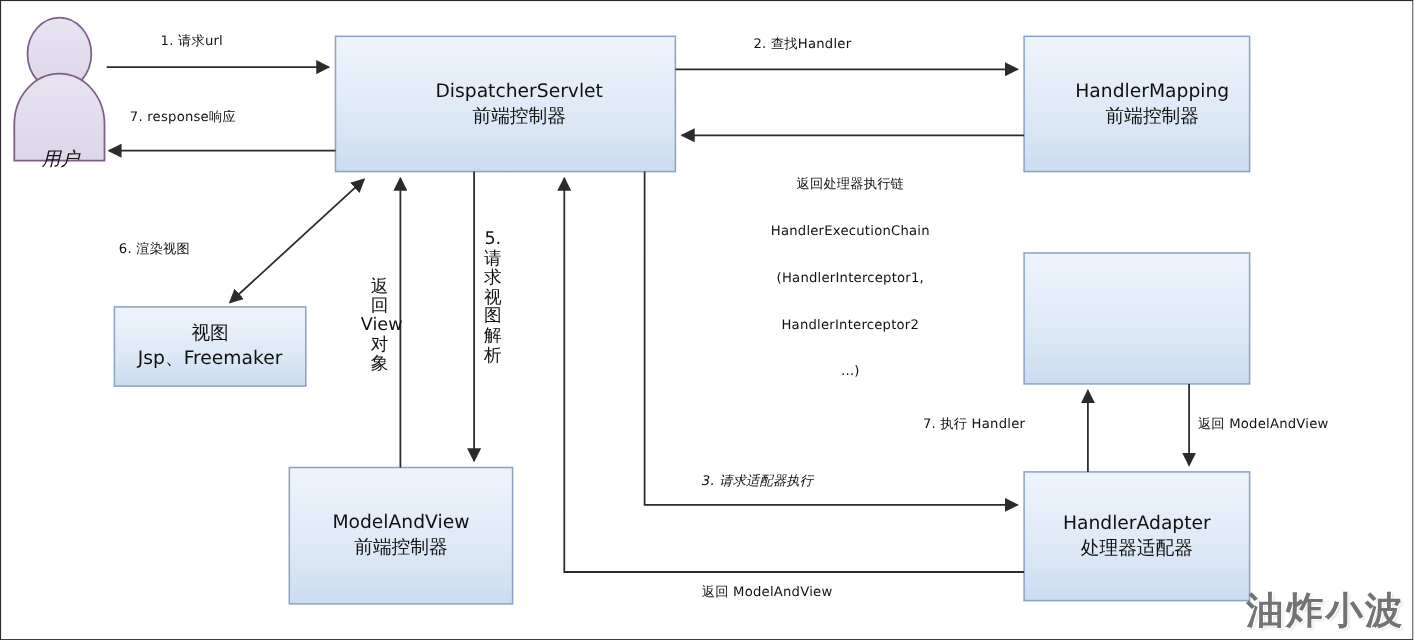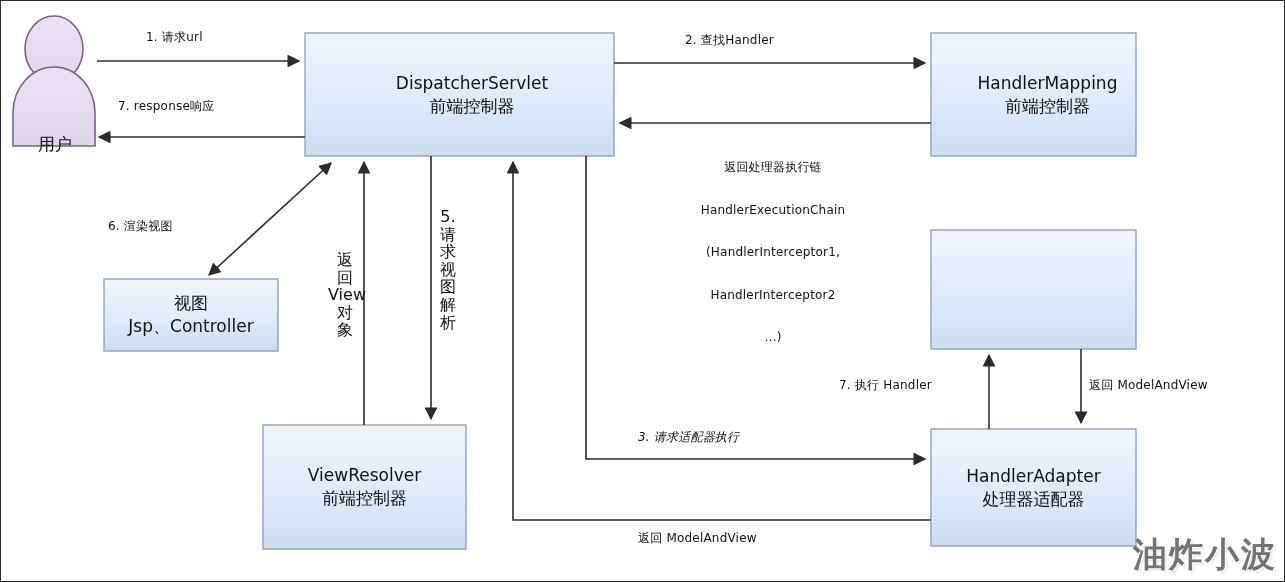--- a/index.html
+++ b/index.html
@@ -129,30 +129,30 @@
     <div>前端控制器</div>
   </div>
 
 
   <div class="box-label" style="left:930px;top:428px;width:205px;height:117px;border-radius:16px;">
     <div>HandlerAdapter</div>
     <div>处理器适配器</div>
   </div>
 
   <div class="box-label" style="left:262px;top:424px;width:203px;height:124px;">
-    <div>ViewResolver</div>
+    <div>ModelAndView</div>
     <div>前端控制器</div>
   </div>
 
   <div class="box-label" style="left:103px;top:278px;width:174px;height:72px;border-radius:13px;">
     <div>视图</div>
-    <div>Jsp、Controller</div>
+    <div>Jsp、Freemaker</div>
   </div>
 
-  <div class="actor-caption" style="left:20px;top:132px;width:68px;">用户</div>
+  <div class="actor-caption" style="left:20px;top:132px;width:68px;font-style:italic;">用户</div>
 
   <div class="lbl edge-label" style="left:145px;top:29px;">1. 请求url</div>
 
   <div class="lbl edge-label" style="left:117px;top:98px;">7. response响应</div>
 
   <div class="lbl edge-label" style="left:684px;top:32px;">2. 查找Handler</div>
 
   <div class="lbl edge-label center" style="left:657px;top:131px;width:230px;">
     <div>返回处理器执行链</div>
     <div>HandlerExecutionChain</div>

